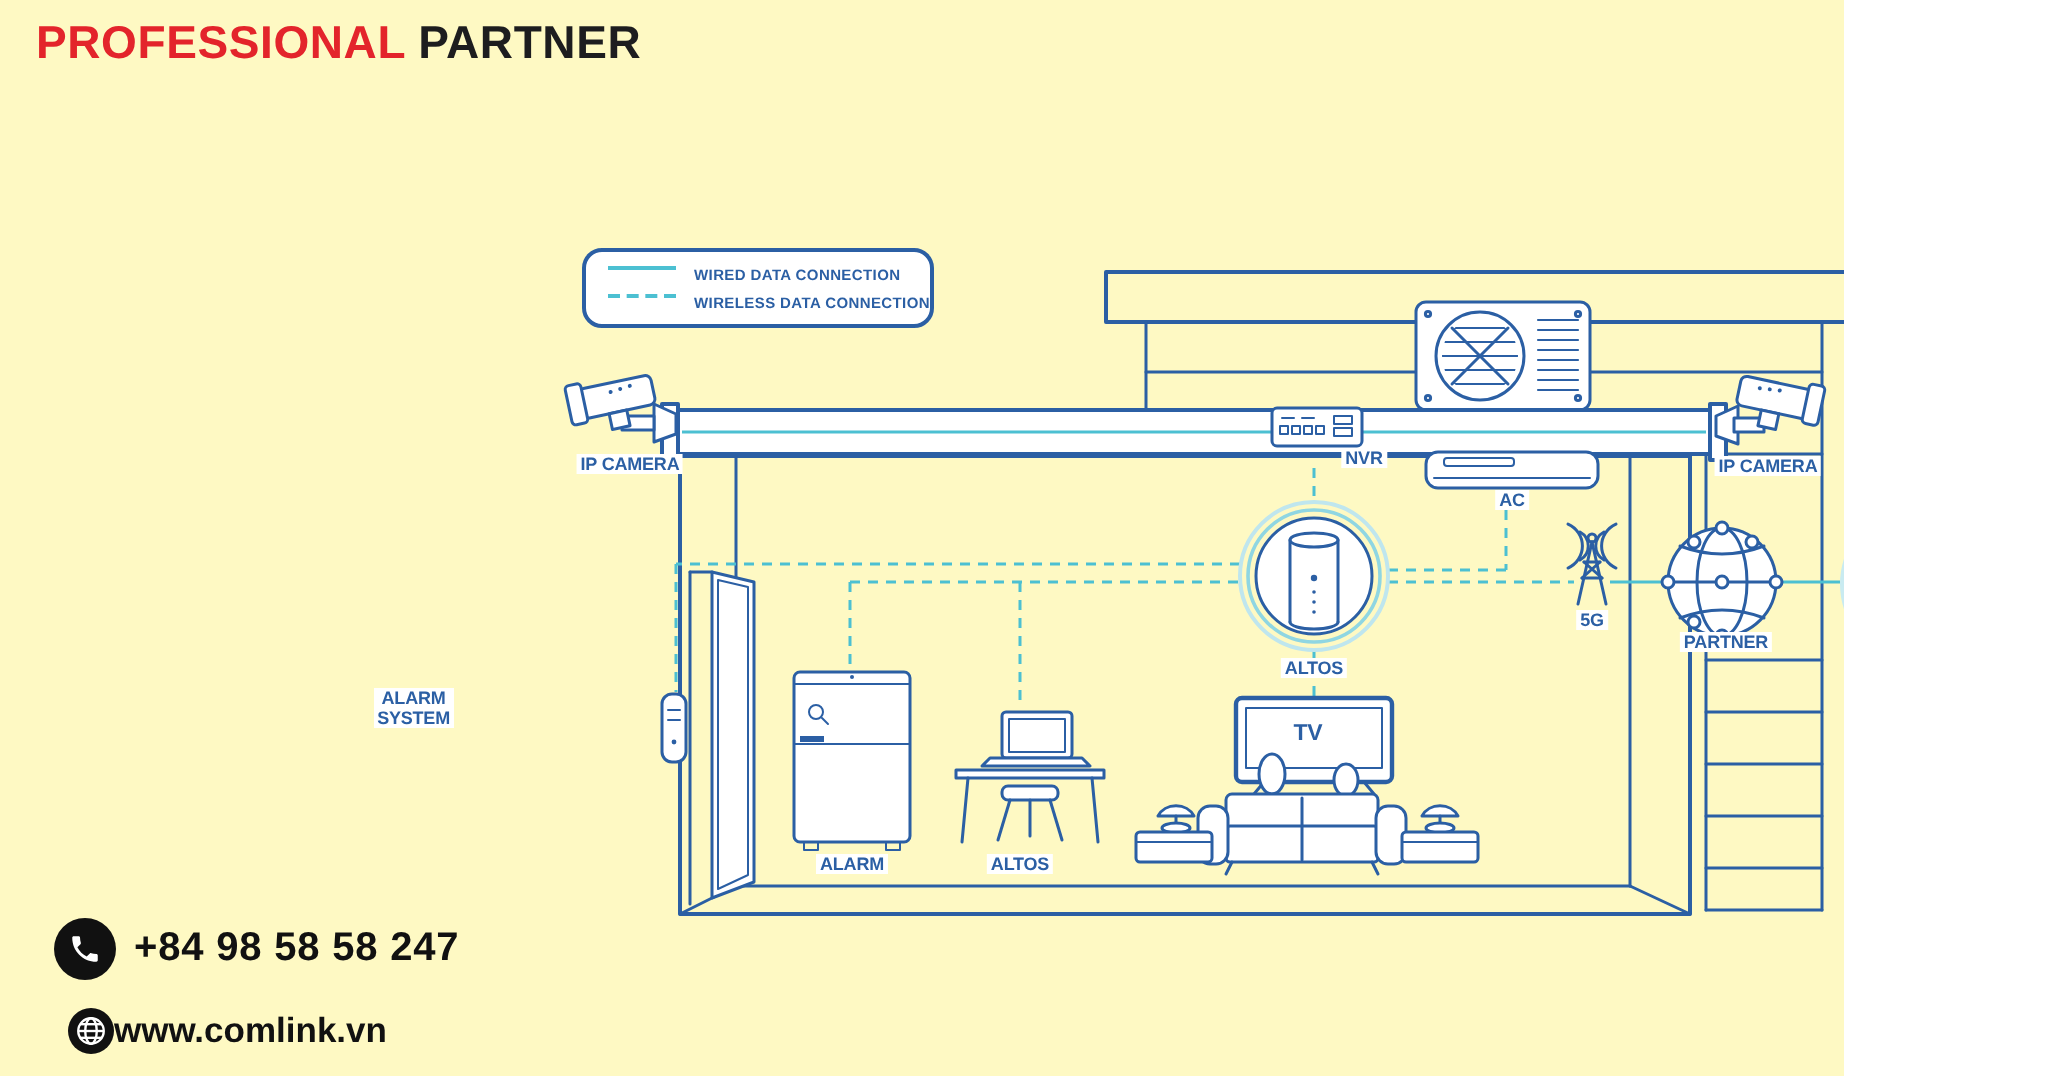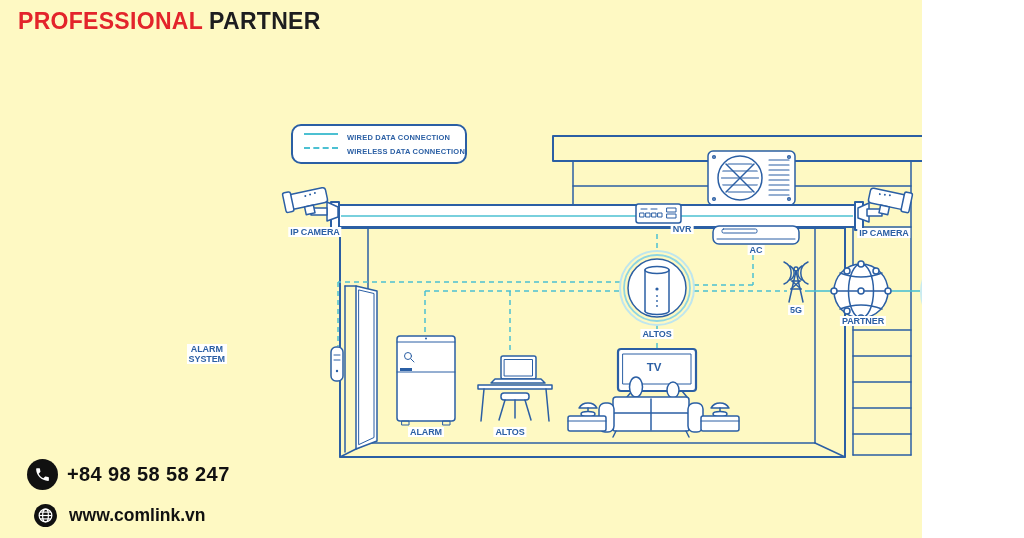--- a/index.html
+++ b/index.html
@@ -23,21 +23,21 @@
           letter-spacing:-.1px;white-space:nowrap;background:#fff;padding:0 2px;line-height:10px;}
   .dlabel.alarm{transform:none;text-align:center;}
   .dlabel.tv{font-size:11.5px;background:transparent;}
   .dlabel.rms{font-size:13px;background:transparent;font-family:Liberation Mono, monospace;}
   
   .contact-row{position:absolute;display:flex;align-items:center;color:#111;}
   .cicon{border-radius:50%;background:#111;display:flex;align-items:center;justify-content:center;flex:none;}
   .phone-row{left:27px;top:459px;gap:9px;}
   .phone-row .cicon{width:31px;height:31px;}
   .phone-row .ctext{font-size:20px;font-weight:700;letter-spacing:.4px;}
-  .web-row{left:34px;top:504px;gap:12px;}
+  .web-row{left:34px;top:504px;}
   .web-row .cicon{width:23px;height:23px;}
   .web-row .ctext{font-size:17.5px;font-weight:700;}
 </style>
 </head>
 <body>
 
 <div id="stage">
 
   <svg id="diagram-svg" width="1024" height="538" viewBox="0 0 1024 538">
     <defs>

